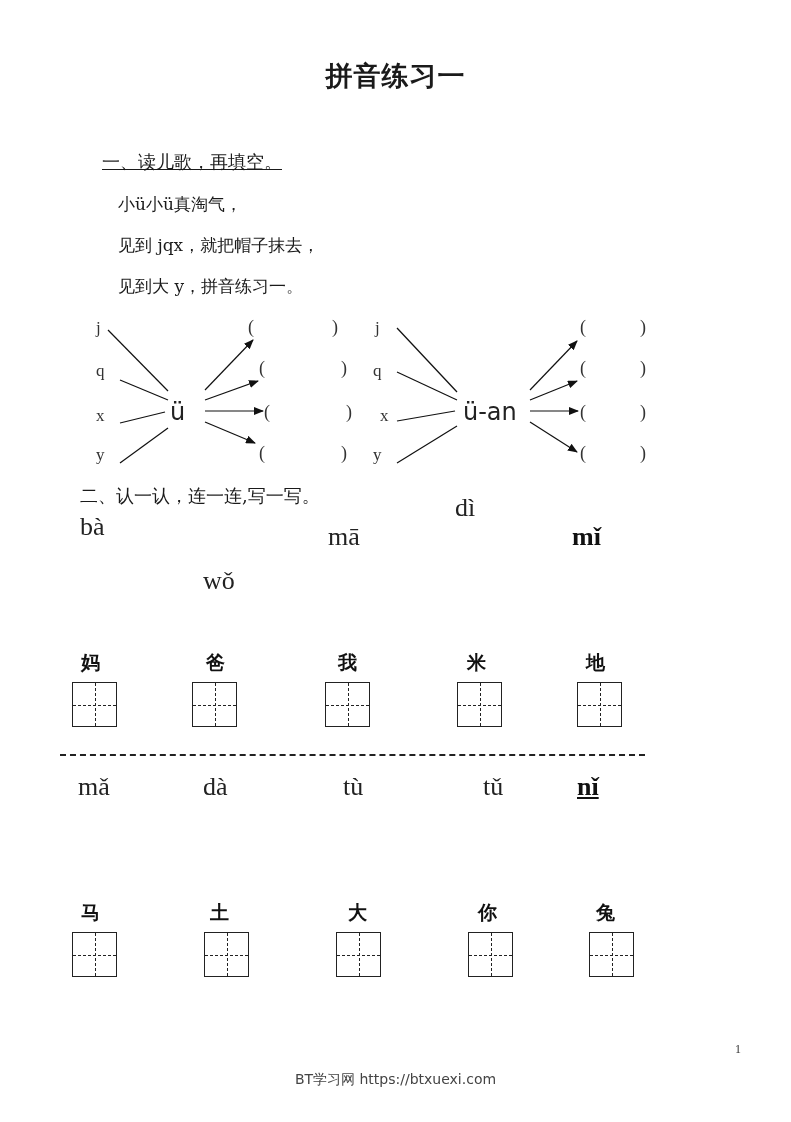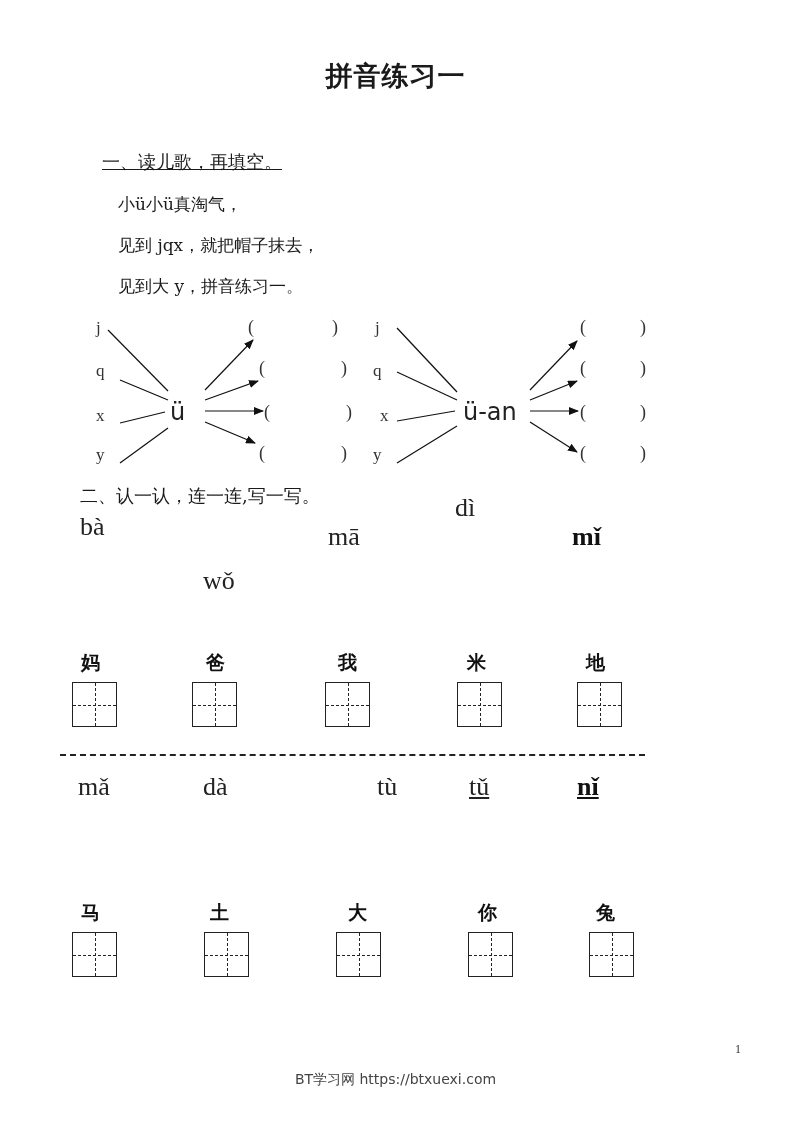--- a/index.html
+++ b/index.html
@@ -111,22 +111,22 @@
 <div class="tian" style="left:72px; top:682px;"></div>
 <div class="tian" style="left:192px; top:682px;"></div>
 <div class="tian" style="left:325px; top:682px;"></div>
 <div class="tian" style="left:457px; top:682px;"></div>
 <div class="tian" style="left:577px; top:682px;"></div>
 
 <div class="dash-line"></div>
 
 <div class="abs pinyin" style="left:78px; top:772px;">mǎ</div>
 <div class="abs pinyin" style="left:203px; top:772px;">dà</div>
-<div class="abs pinyin" style="left:343px; top:772px;margin-left:34px;">tù</div>
-<div class="abs pinyin" style="left:469px; top:772px;text-decoration:underline;">tǔ</div>
+<div class="abs pinyin" style="left:343px; top:772px;">tù</div>
+<div class="abs pinyin" style="left:483px; top:772px;">tǔ</div>
 <div class="abs pinyin bold" style="left:577px; top:772px;text-decoration:underline;">nǐ</div>
 
 <div class="abs hanzi" style="left:81px; top:900px;">马</div>
 <div class="abs hanzi" style="left:210px; top:900px;">土</div>
 <div class="abs hanzi" style="left:348px; top:900px;">大</div>
 <div class="abs hanzi" style="left:478px; top:900px;">你</div>
 <div class="abs hanzi" style="left:596px; top:900px;">兔</div>
 
 <div class="tian" style="left:72px; top:932px;"></div>
 <div class="tian" style="left:204px; top:932px;"></div>

